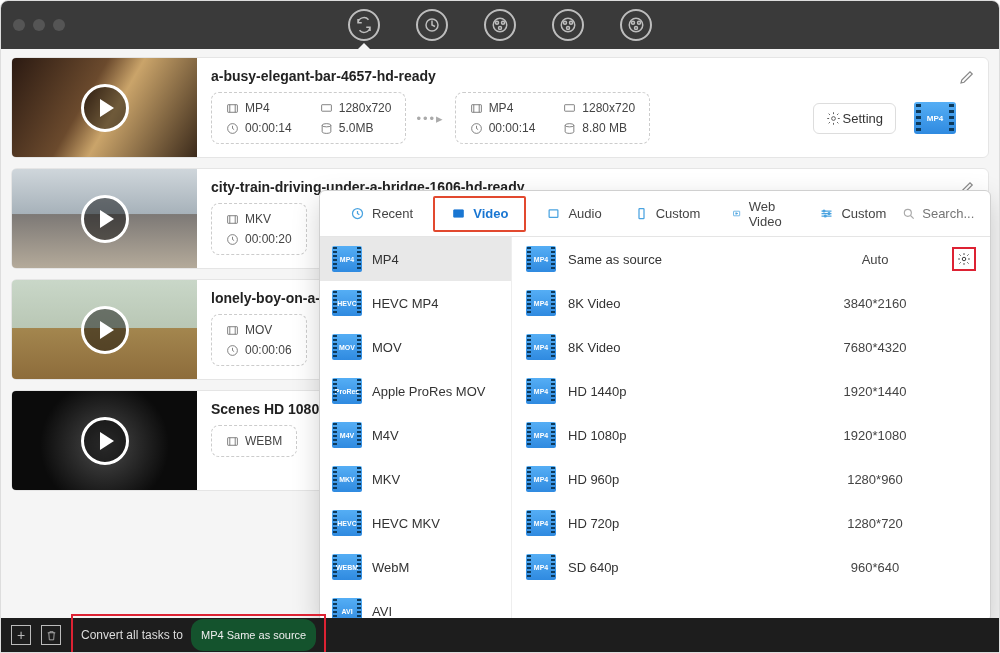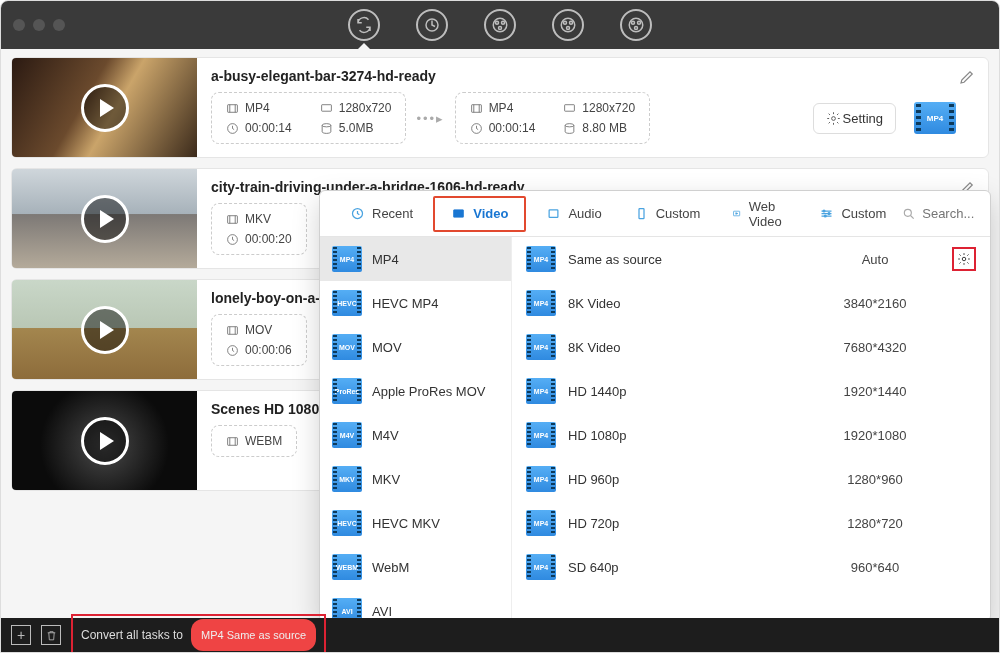--- a/index.html
+++ b/index.html
@@ -103,21 +103,21 @@
   background: #1d1d1d; color: #ddd; display: flex; align-items: center; padding: 0 10px;
   font-size: 12px; gap: 10px;
 }
 .bb-ico { width: 20px; height: 20px; border: 1.5px solid #bbb; display: flex; align-items: center; justify-content: center; color: #bbb; }
 .bb-ico.plus { font-size: 14px; line-height: 1; }
 .bb-ico.trash svg { width: 13px; height: 13px; stroke: #bbb; fill: none; stroke-width: 1.5; }
 .bottom-highlight {
   border: 2px solid #d23; padding: 3px 8px; display: flex; align-items: center; gap: 8px;
 }
 .bottom-pill {
-  background: #ef4444; border-radius: 12px; padding: 10px 10px; font-size: 11px; color: #eee;
+  background: #14532d; border-radius: 12px; padding: 10px 10px; font-size: 11px; color: #eee;
 }
 
 
 .popup {
   position: absolute; top: 189px; left: 318px; width: 672px; height: 432px;
   background: #fff; border: 1px solid #d0d0d0; border-radius: 6px;
   box-shadow: 0 10px 28px rgba(0,0,0,.18); display: flex; flex-direction: column;
   overflow: hidden;
 }
 .popup-tabs {
@@ -233,21 +233,21 @@
     </div>
   </div>
 
   <div class="tasks">
 
     <div class="card">
       <div class="thumb bar">
         <div class="play"></div>
       </div>
       <div class="card-body">
-        <div class="card-title">a-busy-elegant-bar-3274-hd-ready</div>
+        <div class="card-title">a-busy-elegant-bar-4657-hd-ready</div>
         <div class="metaboxes">
           <div class="metabox">
             <div class="mi">
                 <svg viewBox="0 0 24 24">
                   <rect x="3" y="5" width="18" height="14" rx="1"></rect>
                   <path d="M7 5v14M17 5v14"></path>
                 </svg>
                 <span>MP4</span>
               </div>
             <div class="mi">

